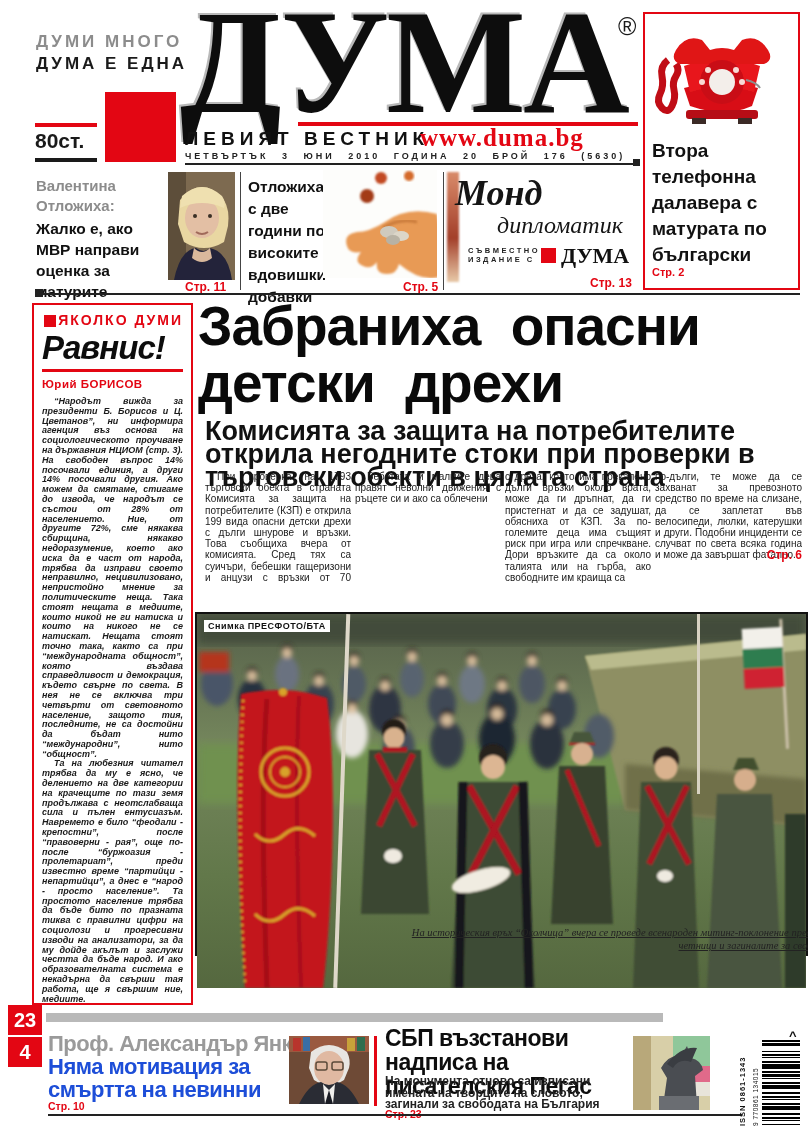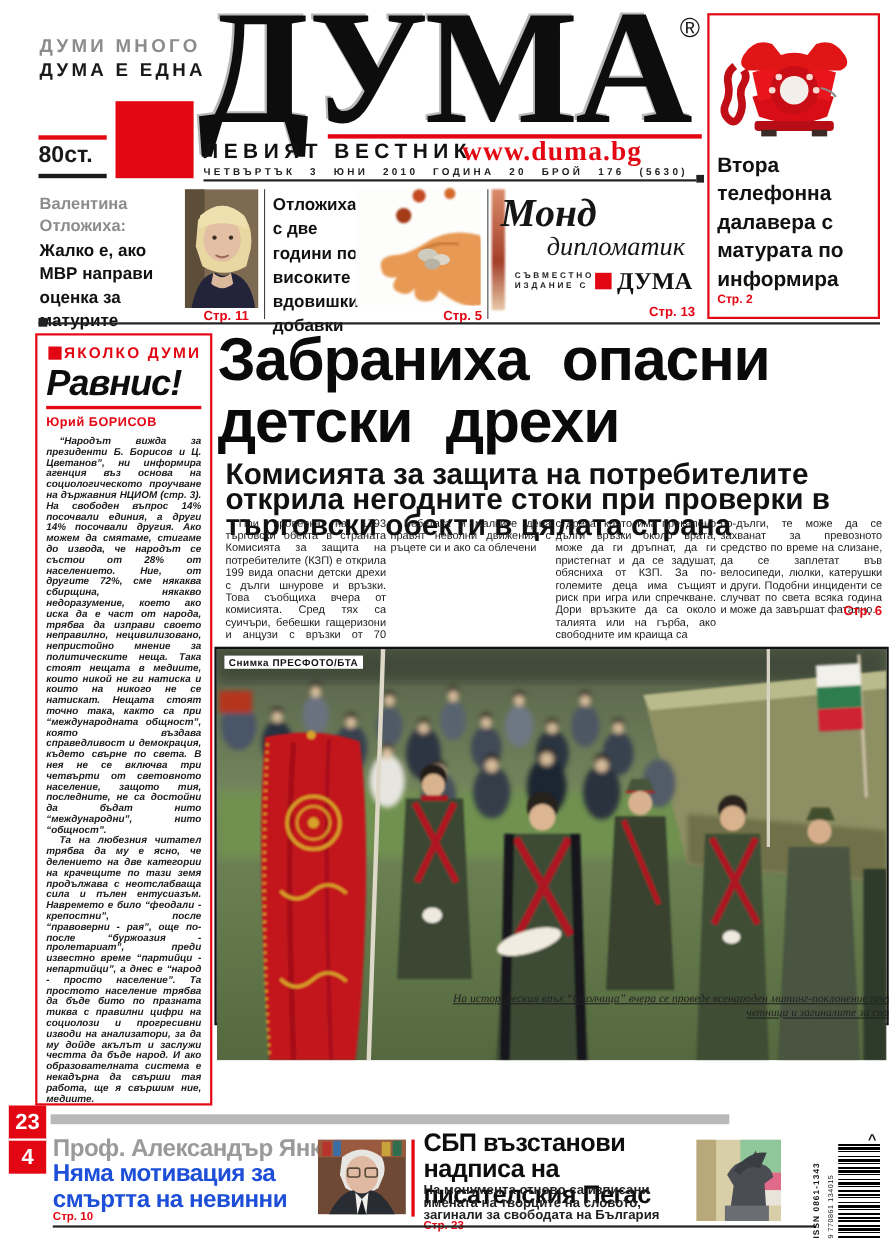--- a/index.html
+++ b/index.html
@@ -64,21 +64,21 @@
   
   .headline{left:198px;top:298px;width:612px;font-size:55px;line-height:57px;font-weight:900;
             letter-spacing:-1px;word-spacing:16px;color:#0a0a0a;}
   .subhead{left:205px;top:420px;width:600px;font-size:27px;line-height:23px;font-weight:bold;color:#111;}
   .leadcol{top:471px;width:146px;height:114px;overflow:hidden;}
   .leadcol p{margin:0;font-size:10px;line-height:11.2px;text-align:justify;color:#1a1a1a;}
   .leadcol p.ind{text-indent:12px;}
   .c1{left:205px;} .c2{left:355px;} .c3{left:505px;} .c4{left:655px;width:147px;}
   .lead-page{left:655px;top:548px;width:147px;text-align:right;font-size:12px;font-weight:bold;color:#e30613;}
   
-  .photo-frame{left:195px;top:588px;width:613px;height:344px;border:2px solid #111;box-sizing:border-box;background:#a3a3a3;}
+  .photo-frame{left:195px;top:612px;width:613px;height:344px;border:2px solid #111;box-sizing:border-box;background:#f9a8d4;}
   .photo-area{position:absolute;left:0;top:0;width:609px;height:374px;overflow:hidden;}
   .credit{position:absolute;left:7px;top:6px;background:#fff;color:#111;font-size:9px;
           font-weight:bold;padding:1px 4px;letter-spacing:.5px;}
   .caption{position:absolute;left:0;bottom:2px;width:597px;padding:4px 6px 0 190px;
            font-family:"Liberation Serif",serif;font-style:italic;font-size:10.5px;
            line-height:13px;text-align:right;color:#222;text-decoration:underline;}
   
   .graybar{left:46px;top:1013px;width:617px;height:9px;background:#b9b9b9;}
   .numbox{left:8px;top:1005px;width:34px;background:#e30613;color:#fff;text-align:center;
           font-weight:bold;font-size:20px;}
@@ -140,21 +140,21 @@
       <circle cx="58" cy="50" r="3" fill="#f8d9d4"></circle>
         <circle cx="86" cy="50" r="3" fill="#f8d9d4"></circle>
       <circle cx="52" cy="62" r="3" fill="#f8d9d4"></circle>
         <circle cx="92" cy="62" r="3" fill="#f8d9d4"></circle>
       <path d="M96,60 q10,2 14,8" stroke="#8c8c8c" stroke-width="2" fill="none"></path>
       <rect x="42" y="98" width="14" height="6" fill="#3a2a28"></rect>
         <rect x="88" y="98" width="14" height="6" fill="#3a2a28"></rect>
     </g>
   </svg>
 </div>
-<div class="abs phone-text">Втора телефонна далавера с матурата по информира</div>
+<div class="abs phone-text">Втора телефонна далавера с матурата по български</div>
 <div class="abs phone-page">Стр. 2</div>
 
 <div class="abs t1-kicker">Валентина Отложиха:</div>
 <div class="abs t1-title">Жалко е, ако МВР направи оценка за матурите</div>
 <div class="abs t1-photo">
   <svg width="67" height="108" viewBox="0 0 67 108" preserveAspectRatio="none">
     <rect width="67" height="108" fill="#7d6a50"></rect>
     <rect x="0" y="0" width="18" height="108" fill="#5d4e3a"></rect>
     <path d="M12,28 q22,-26 44,0 q6,10 4,26 l-4,16 q-20,12 -40,0 l-6,-18 Z" fill="#e9d7a2"></path>
     <ellipse cx="34" cy="46" rx="17" ry="20" fill="#e3bfa4"></ellipse>

